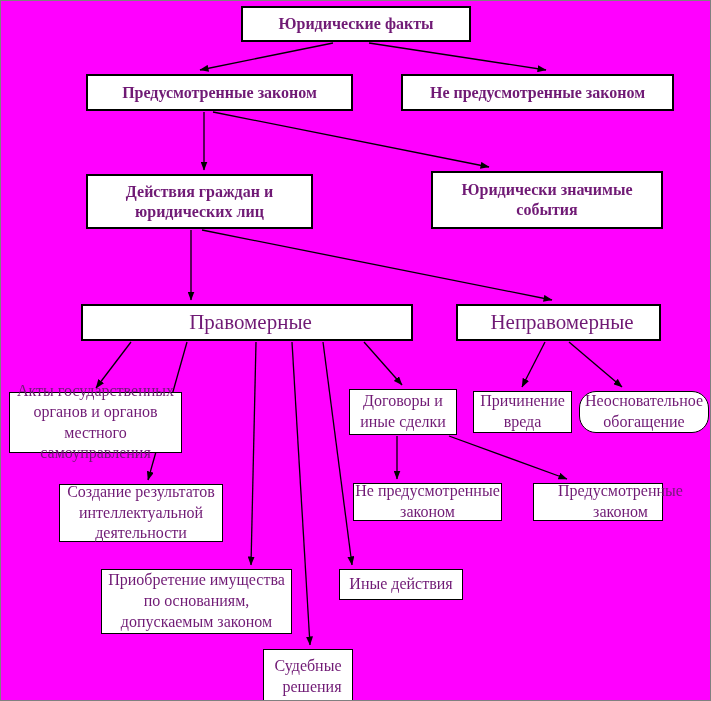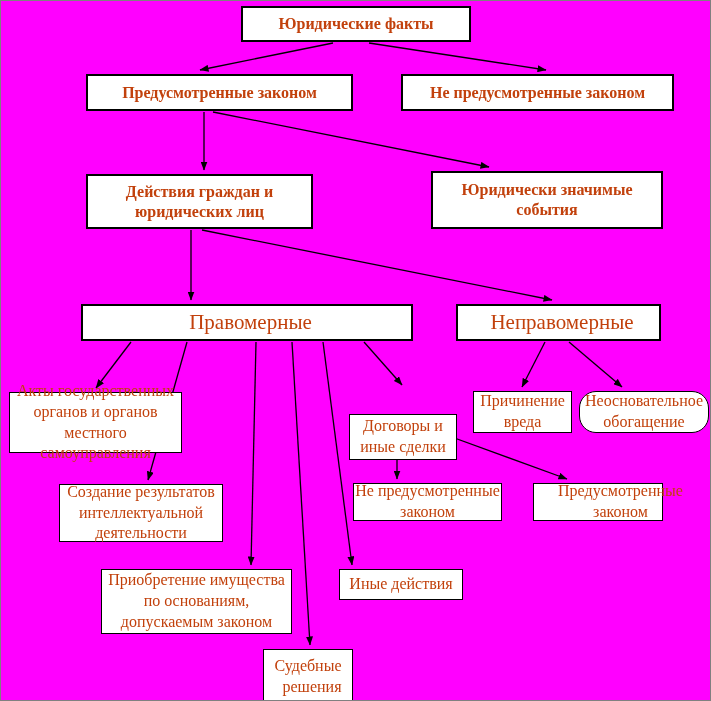--- a/index.html
+++ b/index.html
@@ -20,21 +20,21 @@
     left: 0; top: 0;
     width: 711px; height: 701px;
     pointer-events: none;
   }
   .arrows line { stroke: #000; stroke-width: 1.3; }
 
   .node {
     position: absolute;
     background: #ffffff;
     border: 1px solid #000000;
-    color: #c2410c;
+    color: #701a75;
     display: flex;
     align-items: center;
     justify-content: center;
     text-align: center;
     white-space: pre-line;
     line-height: 1.25;
   }
   .lvl-a { font-size: 16px; font-weight: bold; border-width: 2px; }
   .lvl-b { font-size: 21px; font-weight: normal; border-width: 2px; padding-left: 7px; }
   .leaf  { font-size: 16px; font-weight: normal; border-width: 1px; line-height: 1.3; }
@@ -77,21 +77,21 @@
 юридических лиц</div>
   <div class="node lvl-a" style="left:430px; top:170px; width:232px; height:58px;">Юридически значимые
 события</div>
 
   <div class="node lvl-b" style="left:80px;  top:303px; width:332px; height:37px;">Правомерные</div>
   <div class="node lvl-b" style="left:455px; top:303px; width:205px; height:37px;">Неправомерные</div>
 
   <div class="node leaf" style="left:8px;   top:391px; width:173px; height:61px;">Акты государственных
 органов и органов
 местного самоуправления</div>
-  <div class="node leaf" style="left:348px; top:388px; width:108px; height:46px;margin-top:25px;">Договоры и
+  <div class="node leaf" style="left:348px; top:388px; width:108px; height:46px;">Договоры и
 иные сделки</div>
   <div class="node leaf" style="left:472px; top:390px; width:99px;  height:42px;">Причинение
 вреда</div>
   <div class="node leaf" style="left:578px; top:390px; width:130px; height:42px;border-radius:17px;">Неосновательное
 обогащение</div>
 
   <div class="node leaf" style="left:58px;  top:483px; width:164px; height:58px;">Создание результатов
 интеллектуальной
 деятельности</div>
   <div class="node leaf" style="left:352px; top:482px; width:149px; height:38px;">Не предусмотренные

